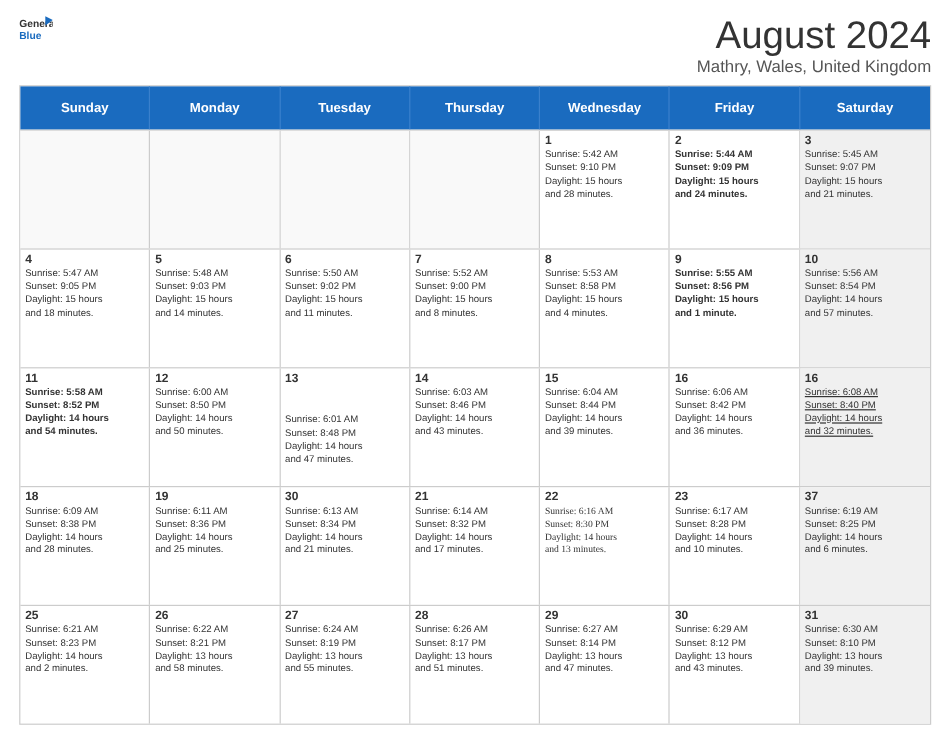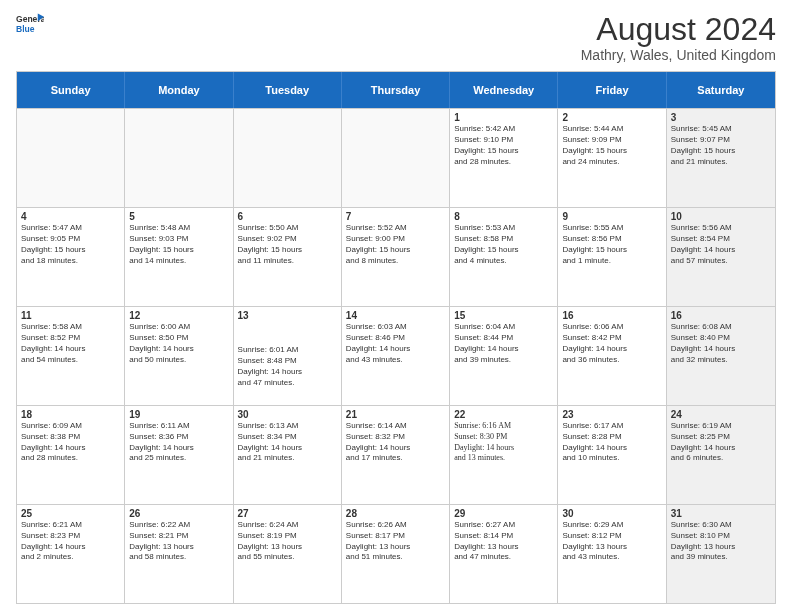--- a/index.html
+++ b/index.html
@@ -142,21 +142,21 @@
           <div class="cal-cell empty"></div>
           <div class="cal-cell">
             <span class="day-num">1</span>
             <div class="cell-text" style="white-space: pre-line;">Sunrise: 5:42 AM
 Sunset: 9:10 PM
 Daylight: 15 hours
 and 28 minutes.</div>
           </div>
           <div class="cal-cell">
             <span class="day-num">2</span>
-            <div class="cell-text" style="white-space: pre-line;">Sunrise: 5:44 AM
+            <div class="cell-text" style="white-space: pre-line; font-weight: bold;">Sunrise: 5:44 AM
 Sunset: 9:09 PM
 Daylight: 15 hours
 and 24 minutes.</div>
           </div>
           <div class="cal-cell shaded">
             <span class="day-num">3</span>
             <div class="cell-text" style="white-space: pre-line;">Sunrise: 5:45 AM
 Sunset: 9:07 PM
 Daylight: 15 hours
 and 21 minutes.</div>
@@ -193,37 +193,37 @@
           </div>
           <div class="cal-cell">
             <span class="day-num">8</span>
             <div class="cell-text" style="white-space: pre-line;">Sunrise: 5:53 AM
 Sunset: 8:58 PM
 Daylight: 15 hours
 and 4 minutes.</div>
           </div>
           <div class="cal-cell">
             <span class="day-num">9</span>
-            <div class="cell-text" style="white-space: pre-line;">Sunrise: 5:55 AM
+            <div class="cell-text" style="white-space: pre-line; font-weight: bold;">Sunrise: 5:55 AM
 Sunset: 8:56 PM
 Daylight: 15 hours
 and 1 minute.</div>
           </div>
           <div class="cal-cell shaded">
             <span class="day-num">10</span>
             <div class="cell-text" style="white-space: pre-line;">Sunrise: 5:56 AM
 Sunset: 8:54 PM
 Daylight: 14 hours
 and 57 minutes.</div>
           </div>
         </div>
         <div class="cal-row">
           <div class="cal-cell">
             <span class="day-num">11</span>
-            <div class="cell-text" style="white-space: pre-line;">Sunrise: 5:58 AM
+            <div class="cell-text" style="white-space: pre-line; font-weight: bold;">Sunrise: 5:58 AM
 Sunset: 8:52 PM
 Daylight: 14 hours
 and 54 minutes.</div>
           </div>
           <div class="cal-cell">
             <span class="day-num">12</span>
             <div class="cell-text" style="white-space: pre-line;">Sunrise: 6:00 AM
 Sunset: 8:50 PM
 Daylight: 14 hours
 and 50 minutes.</div>
@@ -251,21 +251,21 @@
           </div>
           <div class="cal-cell">
             <span class="day-num">16</span>
             <div class="cell-text" style="white-space: pre-line;">Sunrise: 6:06 AM
 Sunset: 8:42 PM
 Daylight: 14 hours
 and 36 minutes.</div>
           </div>
           <div class="cal-cell shaded">
             <span class="day-num">16</span>
-            <div class="cell-text" style="white-space: pre-line;">Sunrise: 6:08 AM
+            <div class="cell-text" style="white-space: pre-line; text-decoration: underline;">Sunrise: 6:08 AM
 Sunset: 8:40 PM
 Daylight: 14 hours
 and 32 minutes.</div>
           </div>
         </div>
         <div class="cal-row">
           <div class="cal-cell">
             <span class="day-num">18</span>
             <div class="cell-text" style="white-space: pre-line;">Sunrise: 6:09 AM
 Sunset: 8:38 PM
@@ -301,21 +301,21 @@
 and 13 minutes.</div>
           </div>
           <div class="cal-cell">
             <span class="day-num">23</span>
             <div class="cell-text" style="white-space: pre-line;">Sunrise: 6:17 AM
 Sunset: 8:28 PM
 Daylight: 14 hours
 and 10 minutes.</div>
           </div>
           <div class="cal-cell shaded">
-            <span class="day-num">24</span>
+            <span class="day-num">37</span>
             <div class="cell-text" style="white-space: pre-line;">Sunrise: 6:19 AM
 Sunset: 8:25 PM
 Daylight: 14 hours
 and 6 minutes.</div>
           </div>
         </div>
         <div class="cal-row">
           <div class="cal-cell">
             <span class="day-num">25</span>
             <div class="cell-text" style="white-space: pre-line;">Sunrise: 6:21 AM

